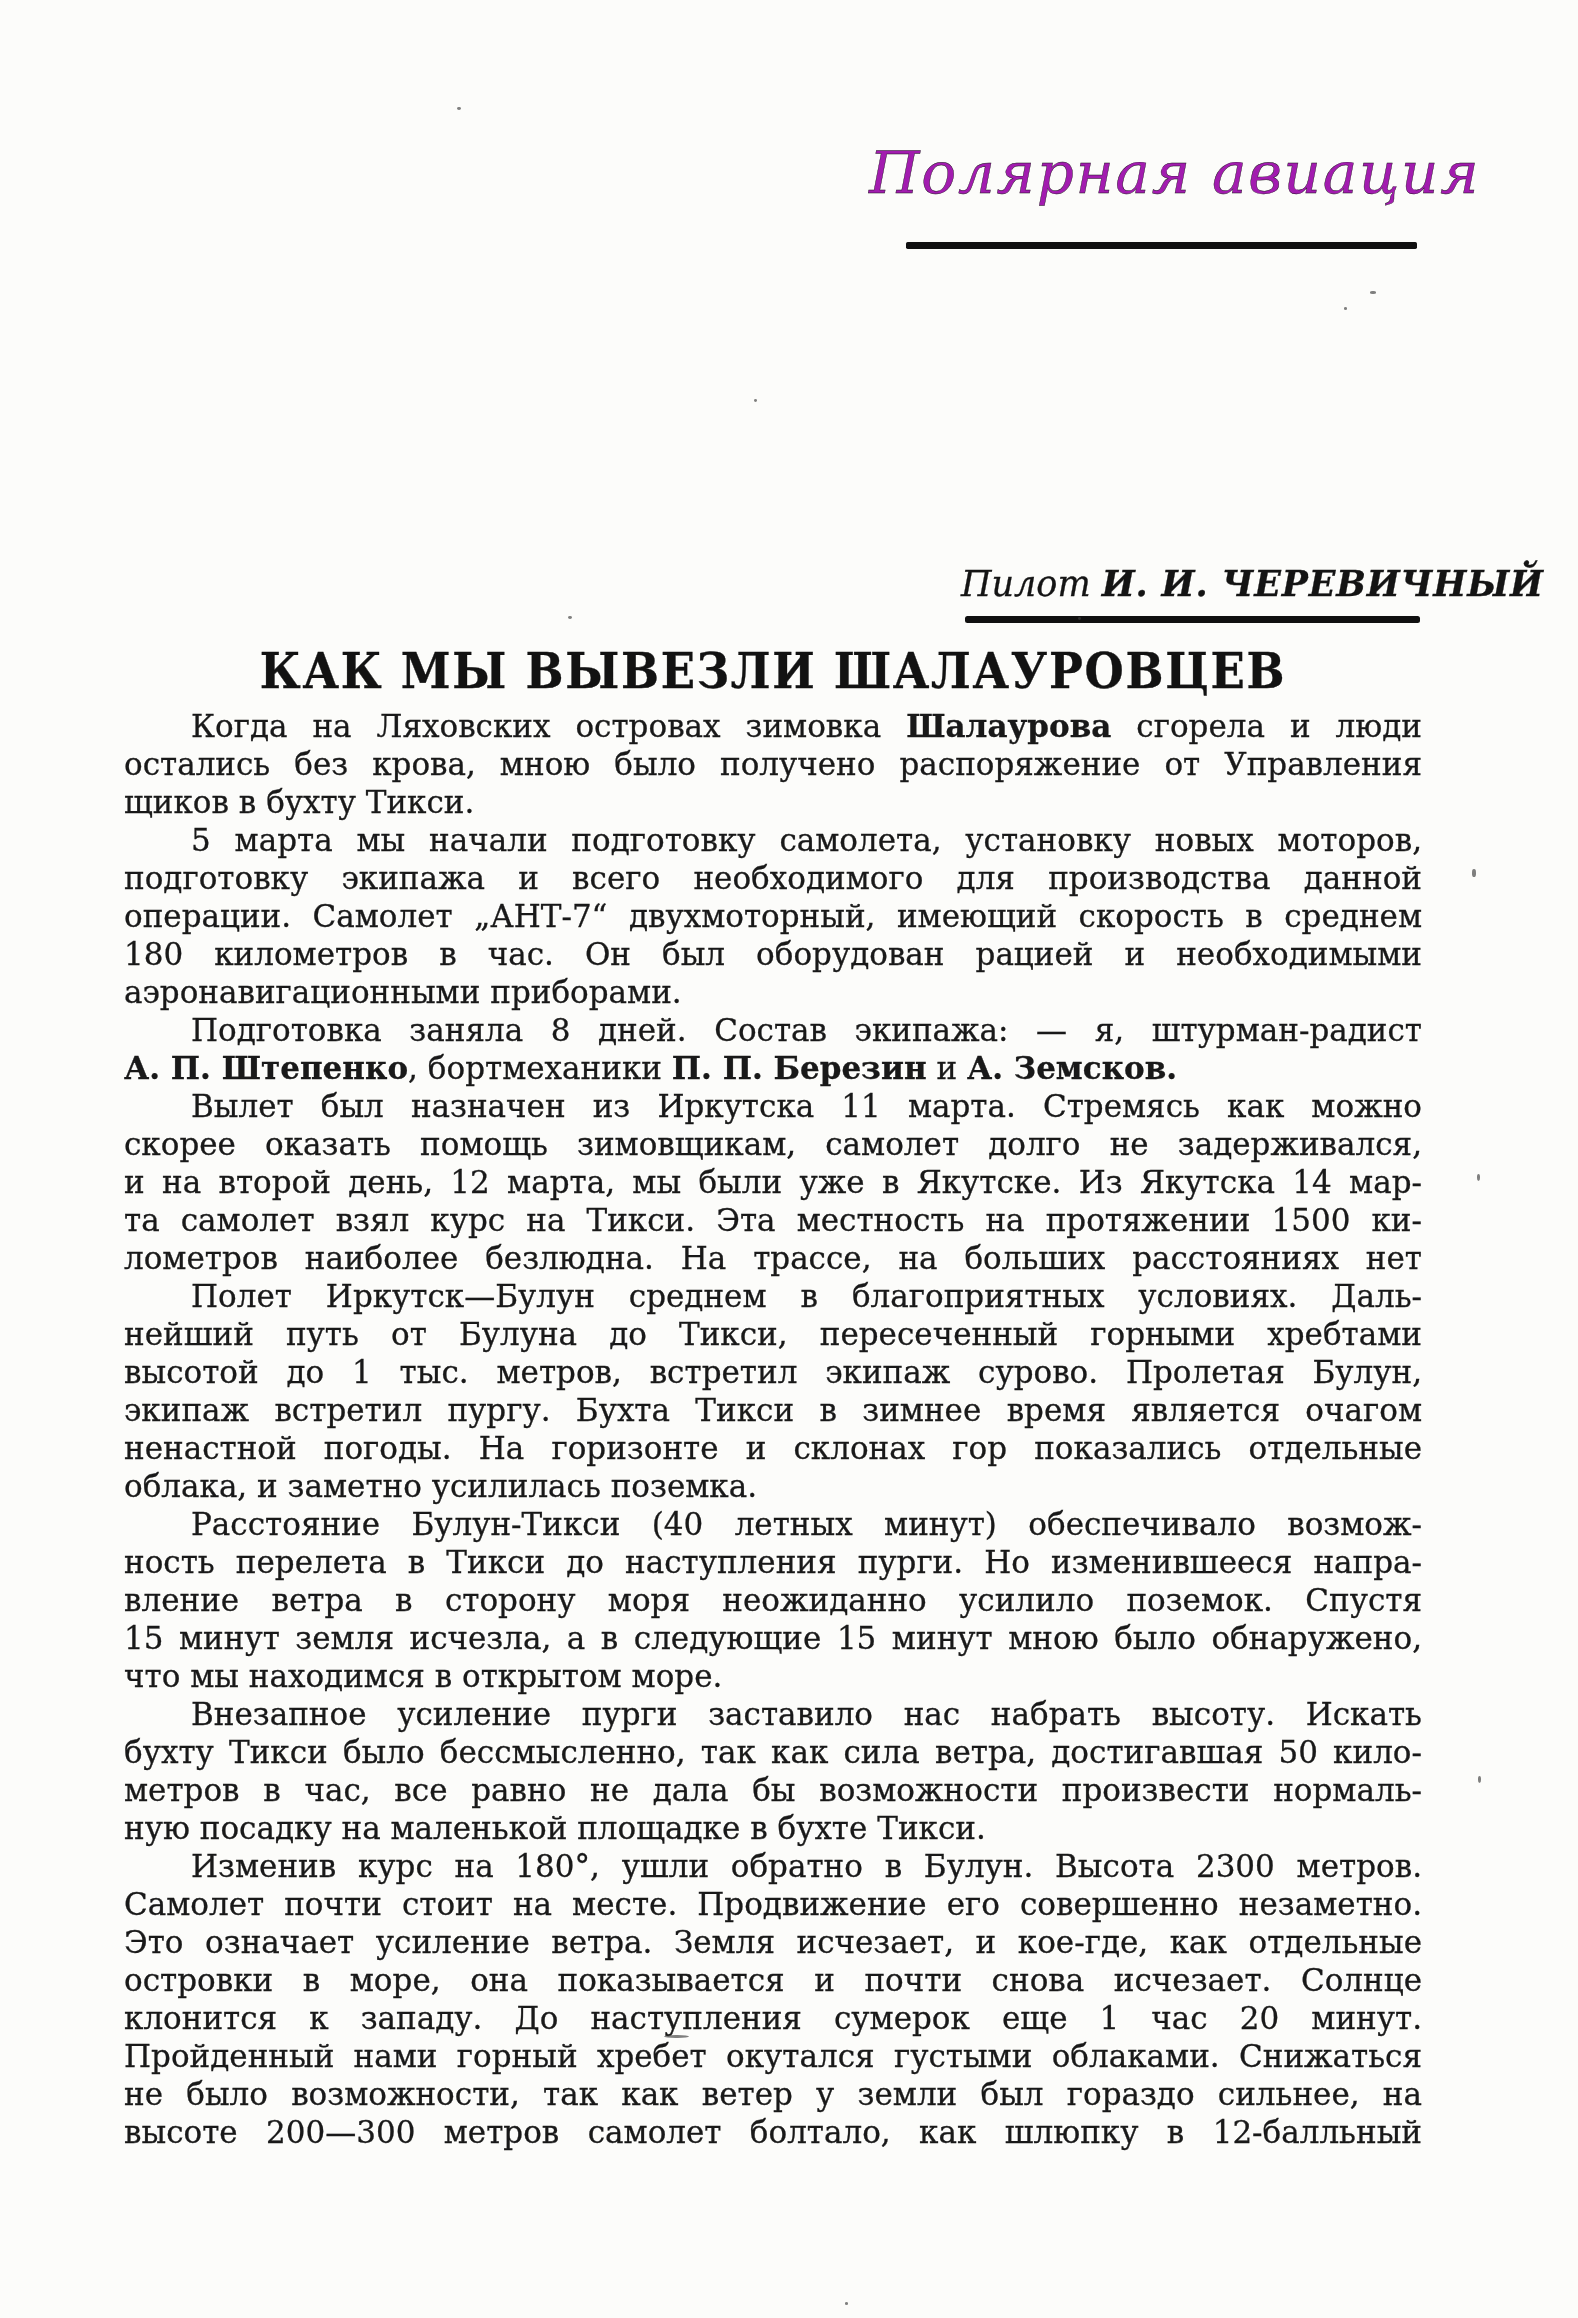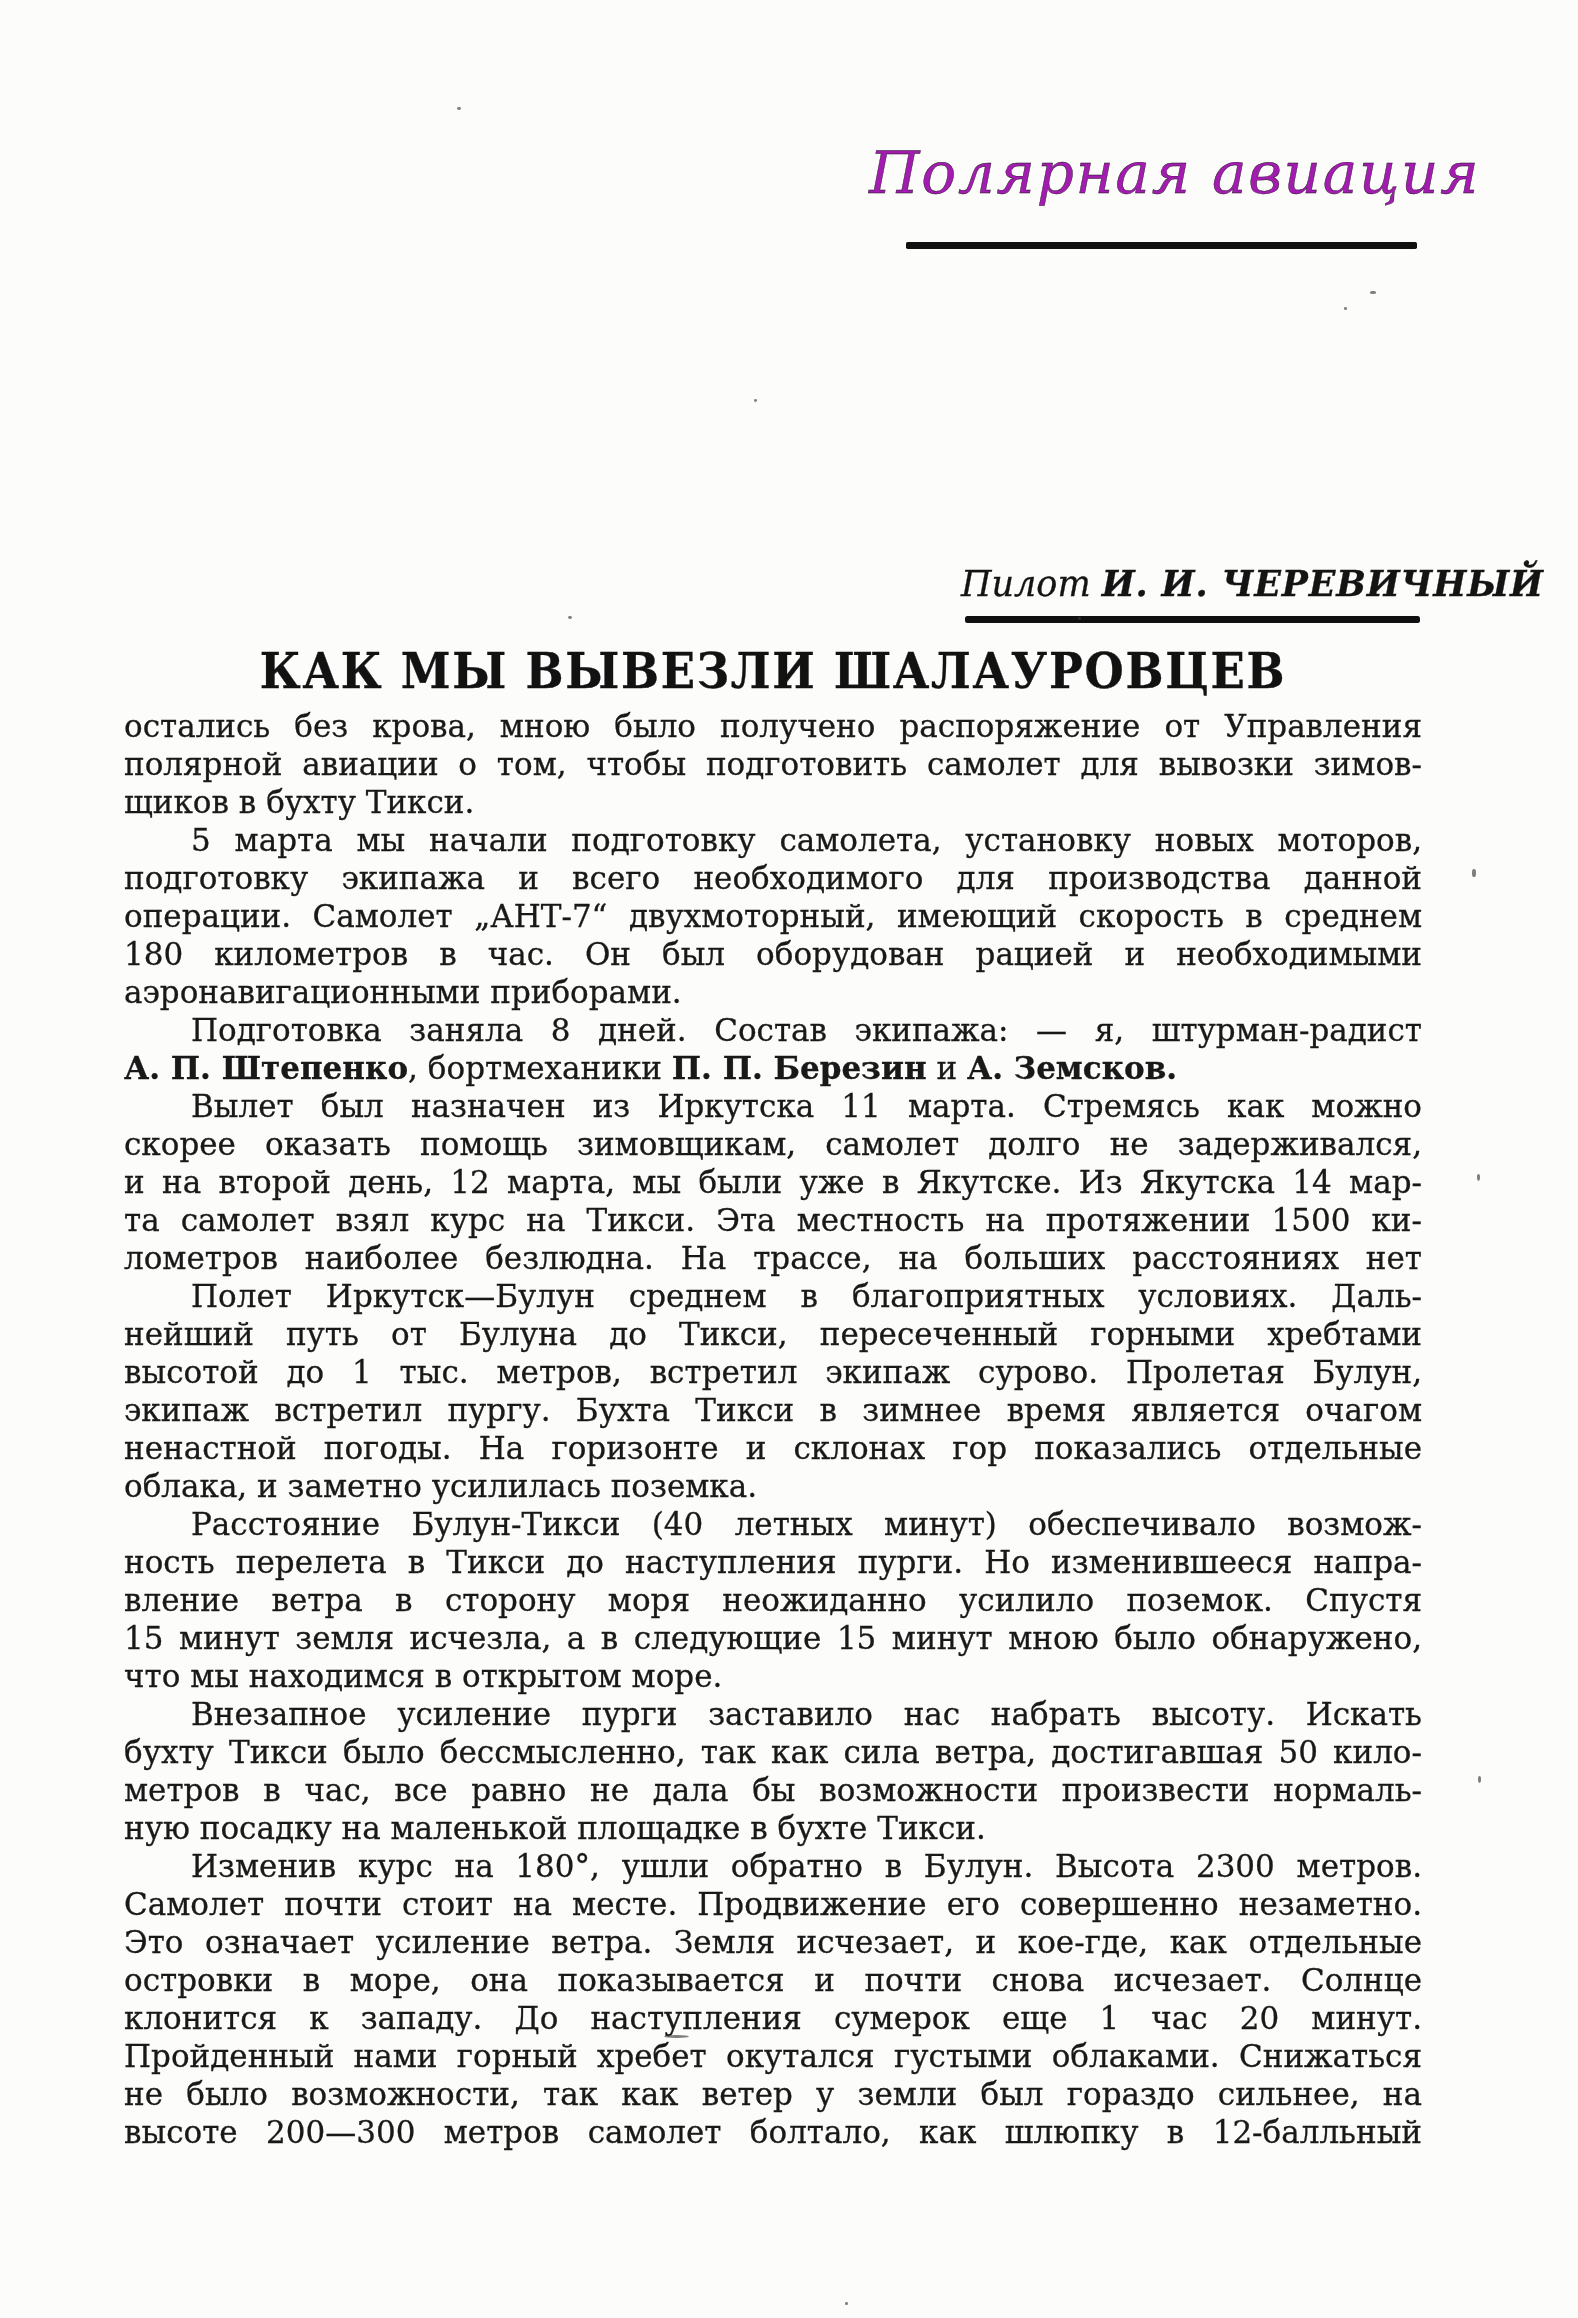--- a/index.html
+++ b/index.html
@@ -100,22 +100,22 @@
 
   <div class="running-head">Полярная авиация</div>
   <div class="head-rule"></div>
 
   <div class="byline"><span>Пилот </span><span class="name">И. И. ЧЕРЕВИЧНЫЙ</span></div>
   <div class="byline-rule"></div>
 
   <h1 class="article-title">КАК МЫ ВЫВЕЗЛИ ШАЛАУРОВЦЕВ</h1>
 
   <div class="article-body">
+      <div class="line indent"><span>Когда на Ляховских островах зимовка </span><span class="b">Шалаурова</span><span> сгорела и люди</span></div>
       <div class="line"><span>остались без крова, мною было получено распоряжение от Управления</span></div>
-      <div class="line"><span>полярной авиации о том, чтобы подготовить самолет для вывозки зимов-</span></div>
       <div class="line no-fill"><span>щиков в бухту Тикси.</span></div>
       <div class="line indent"><span>5 марта мы начали подготовку самолета, установку новых моторов,</span></div>
       <div class="line"><span>подготовку экипажа и всего необходимого для производства данной</span></div>
       <div class="line"><span>операции. Самолет „АНТ-7“ двухмоторный, имеющий скорость в среднем</span></div>
       <div class="line"><span>180 километров в час. Он был оборудован рацией и необходимыми</span></div>
       <div class="line no-fill"><span>аэронавигационными приборами.</span></div>
       <div class="line indent"><span>Подготовка заняла 8 дней. Состав экипажа: — я, штурман-радист</span></div>
       <div class="line no-fill"><span class="b">А. П. Штепенко</span><span>, бортмеханики </span><span class="b">П. П. Березин</span><span> и </span><span class="b">А. Земсков.</span></div>
       <div class="line indent"><span>Вылет был назначен из Иркутска 11 марта. Стремясь как можно</span></div>
       <div class="line"><span>скорее оказать помощь зимовщикам, самолет долго не задерживался,</span></div>

